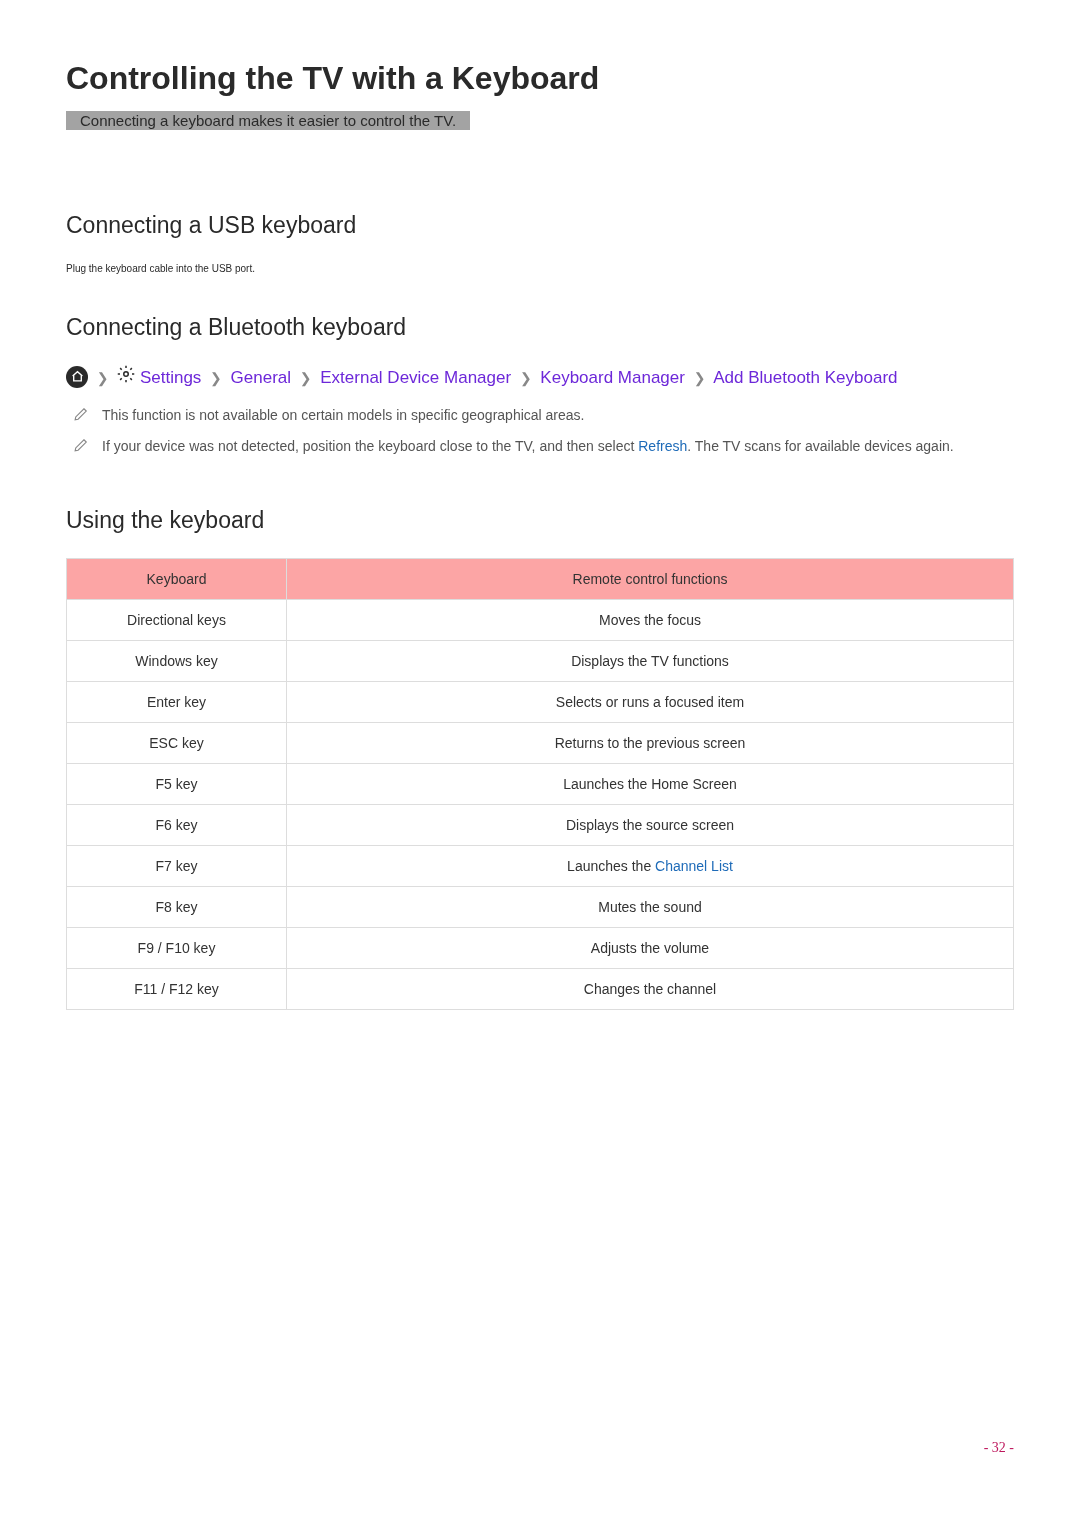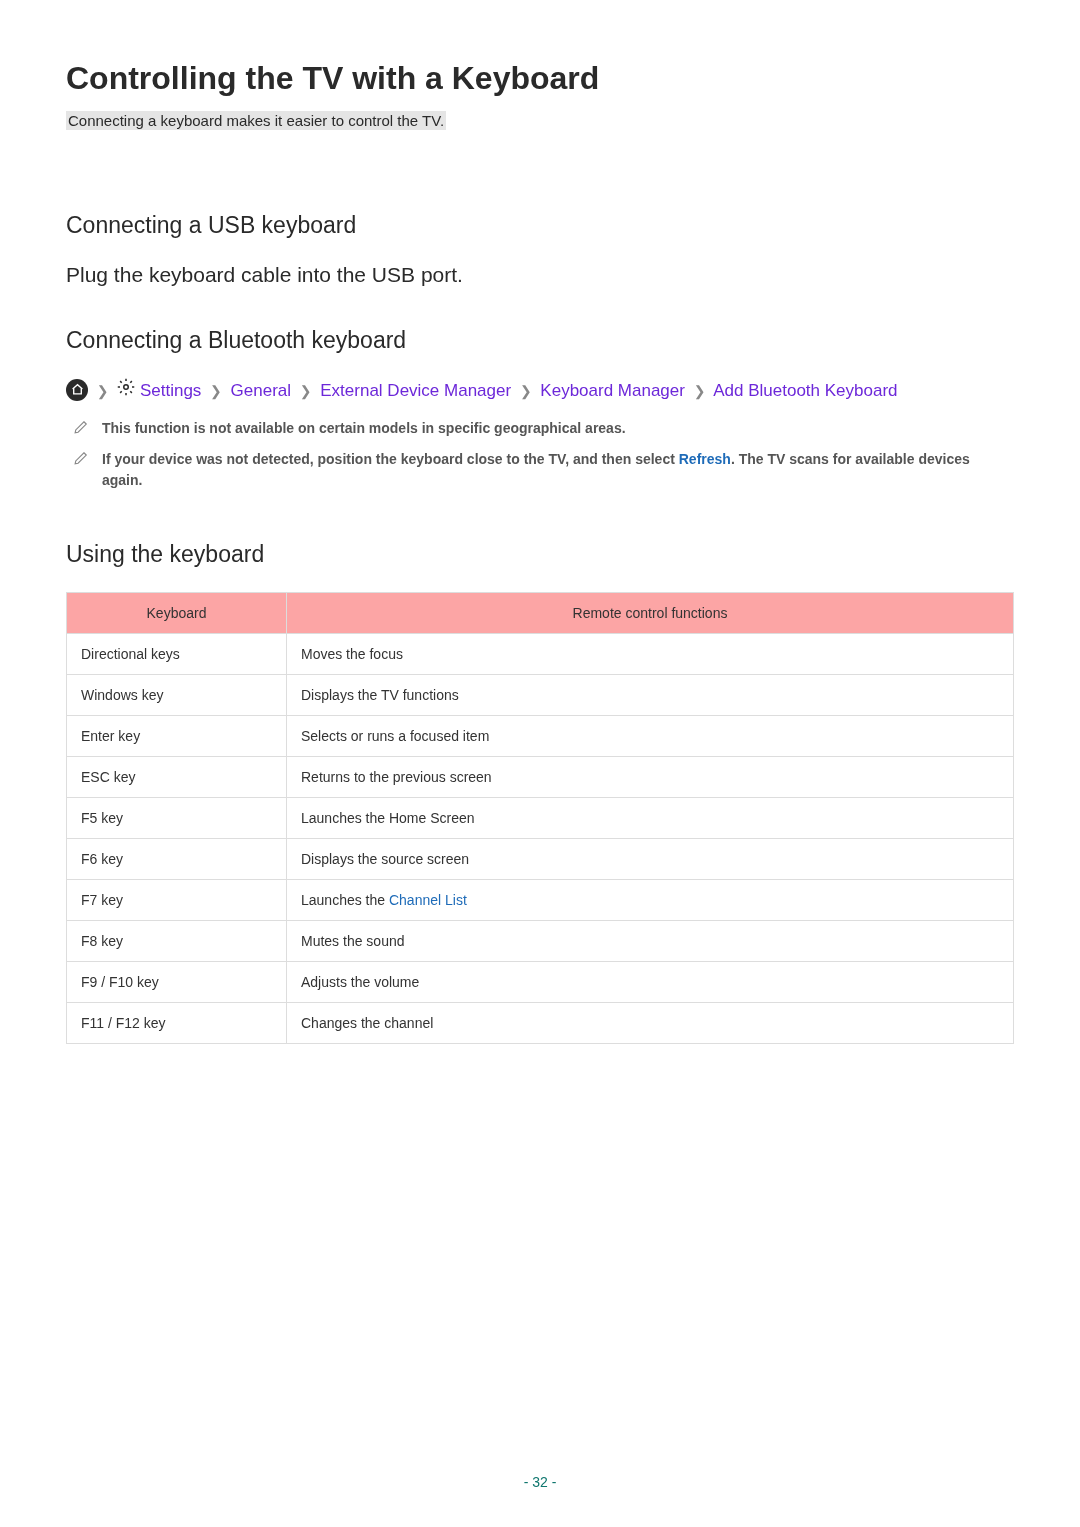--- a/index.html
+++ b/index.html
@@ -16,34 +16,34 @@
     }
     h1 {
       font-size: 32px;
       font-weight: 600;
       color: #2a2a2a;
       margin-bottom: 14px;
     }
     .subtitle {
       font-size: 15px;
       color: #2a2a2a;
-      background: #e5e5e5;
-      display: inline-block;
-      padding: 1px 2px;
+      background: #a3a3a3;
+      display: inline-block;
+      padding: 1px 14px;
       margin-bottom: 50px;
     }
     h2 {
       font-size: 23px;
       font-weight: 500;
       color: #2a2a2a;
       margin-bottom: 24px;
       margin-top: 32px;
     }
     .body-text {
-      font-size: 21px;
+      font-size: 10px;
       color: #2a2a2a;
       margin-bottom: 40px;
     }
     .nav-path {
       font-size: 17px;
       color: #1e6bb8;
       margin-bottom: 14px;
       line-height: 1.5;
     }
     .home-icon {
@@ -86,21 +86,20 @@
     }
     .note-icon {
       flex-shrink: 0;
       margin-right: 14px;
       margin-top: 2px;
     }
     .note-text {
       font-size: 14px;
       color: #555;
       line-height: 1.5;
-      font-weight: bold;
     }
     .inline-link {
       color: #1e6bb8;
     }
     .table-section {
       margin-top: 50px;
     }
     table {
       width: 100%;
       border-collapse: collapse;
@@ -112,40 +111,42 @@
       font-weight: 400;
       color: #333;
       padding: 12px 14px;
       text-align: center;
       border: 1px solid #ddd;
     }
     td {
       padding: 12px 14px;
       border: 1px solid #ddd;
       color: #333;
+      text-align: center;
     }
     td:first-child {
       width: 220px;
     }
     .colour-box {
       display: inline-block;
       width: 16px;
       height: 11px;
       vertical-align: middle;
       margin: 0 1px;
     }
     .colour-red { background: #d32f2f; }
     .colour-green { background: #2a6e2a; }
     .colour-yellow { background: #f5d200; }
     .colour-blue { background: #1a2a6e; }
     .page-num {
-      text-align: center;
-      font-size: 14px;
-      color: #0f766e;
+      text-align: right;
+      font-size: 14px;
+      color: #be185d;
       margin-top: 430px;
+      font-family: Liberation Serif, serif;
     }
   </style>
 </head>
 <body>
 
 
 
 <h1>Controlling the TV with a Keyboard</h1>
 <div class="subtitle">Connecting a keyboard makes it easier to control the TV.</div>
 

